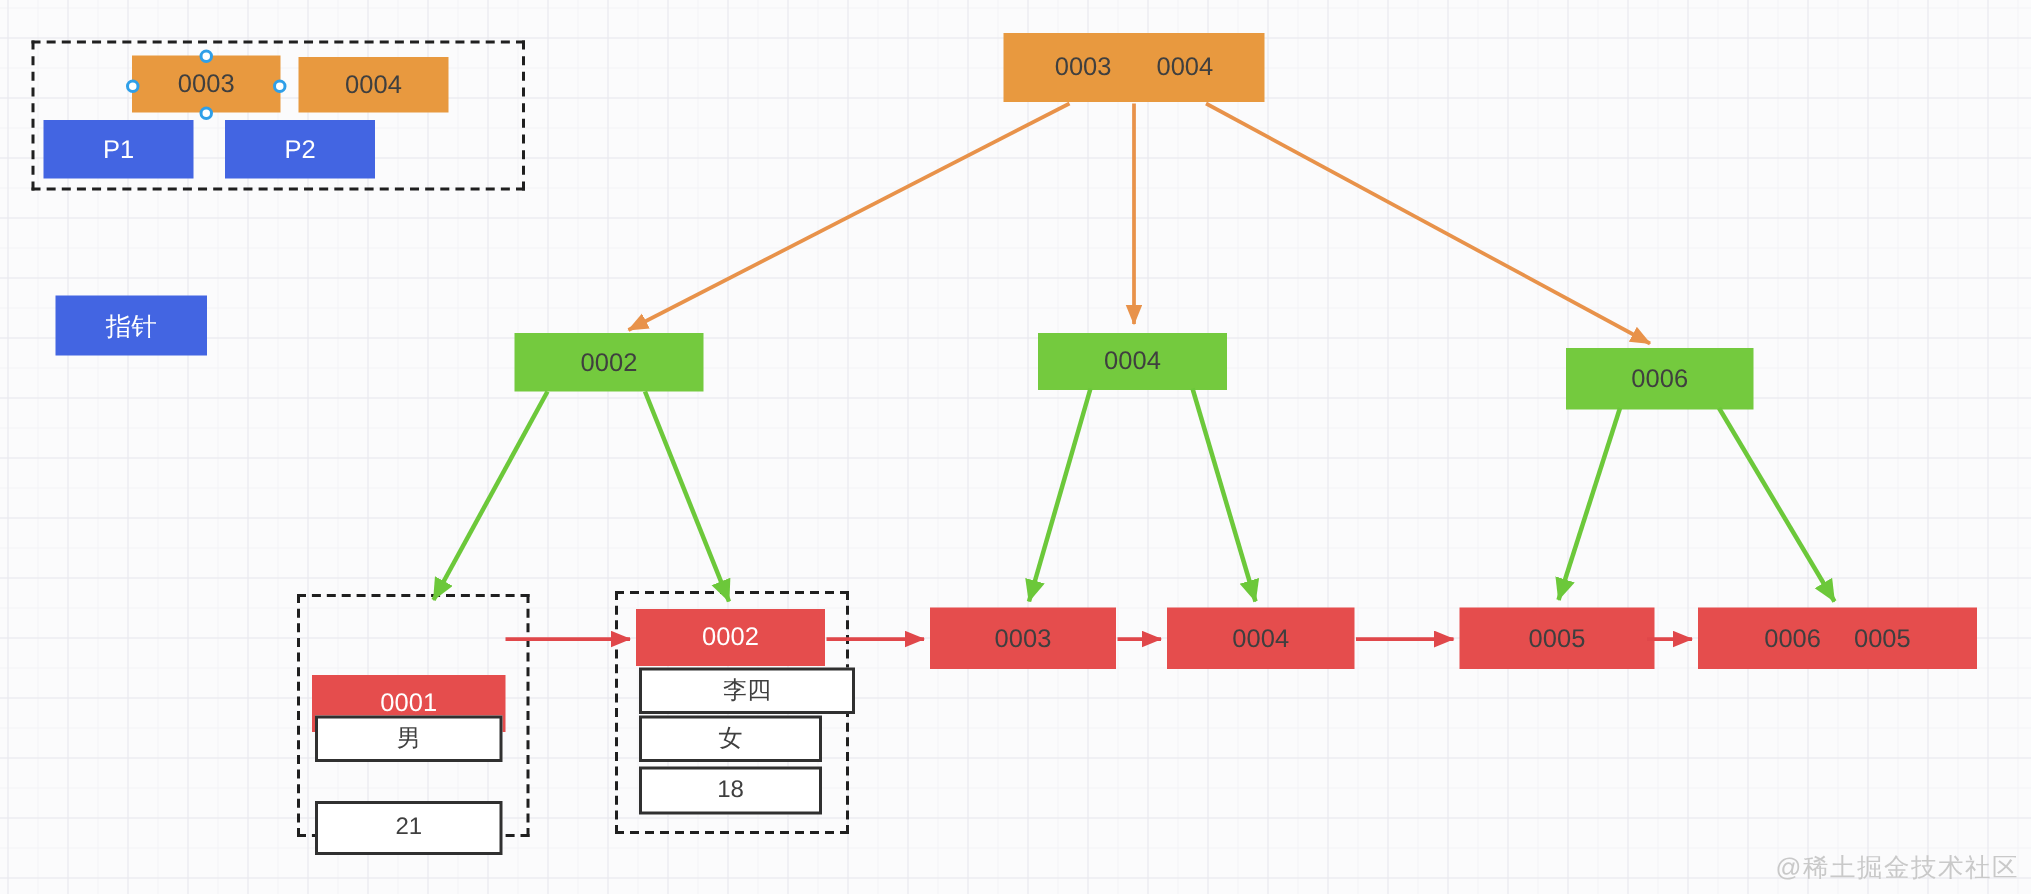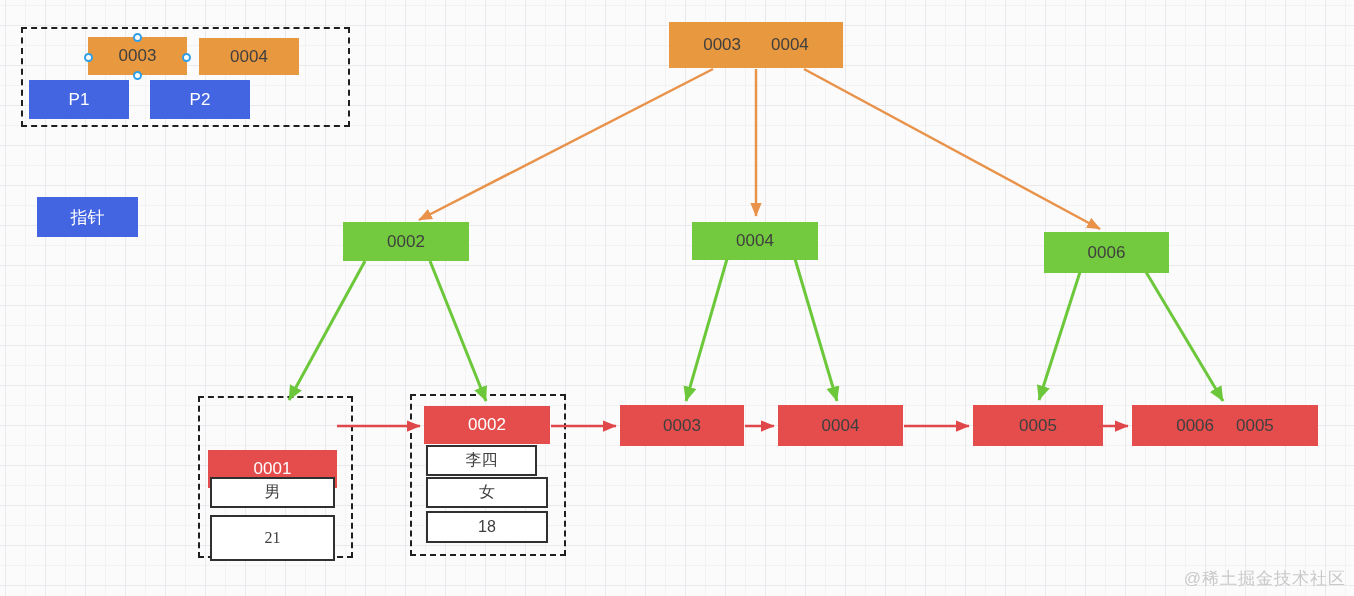--- a/index.html
+++ b/index.html
@@ -123,29 +123,29 @@
     <span>0006</span>
   </div>
 
   <div class="dashed" style="left:198px;top:396px;width:155px;height:162px;"></div>
   <div class="box red white-text" style="left:208px;top:406px;width:129px;height:38px;margin-top:44px;">
     <span>0001</span>
   </div>
   <div class="cell" style="left:210px;top:477px;width:125px;height:31px;">
     <span>男</span>
   </div>
-  <div class="cell" style="left:210px;top:515px;width:125px;height:46px;font-family:Liberation Serif, serif;">
+  <div class="cell" style="left:210px;top:534px;width:125px;height:36px;">
     <span>21</span>
   </div>
 
   <div class="dashed" style="left:410px;top:394px;width:156px;height:162px;"></div>
   <div class="box red white-text" style="left:424px;top:406px;width:126px;height:38px;">
     <span>0002</span>
   </div>
-  <div class="cell" style="left:426px;top:445px;width:111px;height:31px;">
+  <div class="cell" style="left:426px;top:445px;width:144px;height:31px;">
     <span>李四</span>
   </div>
   <div class="cell" style="left:426px;top:477px;width:122px;height:31px;">
     <span>女</span>
   </div>
   <div class="cell" style="left:426px;top:511px;width:122px;height:32px;">
     <span>18</span>
   </div>
 
   <div class="box red" style="left:620px;top:405px;width:124px;height:41px;">

